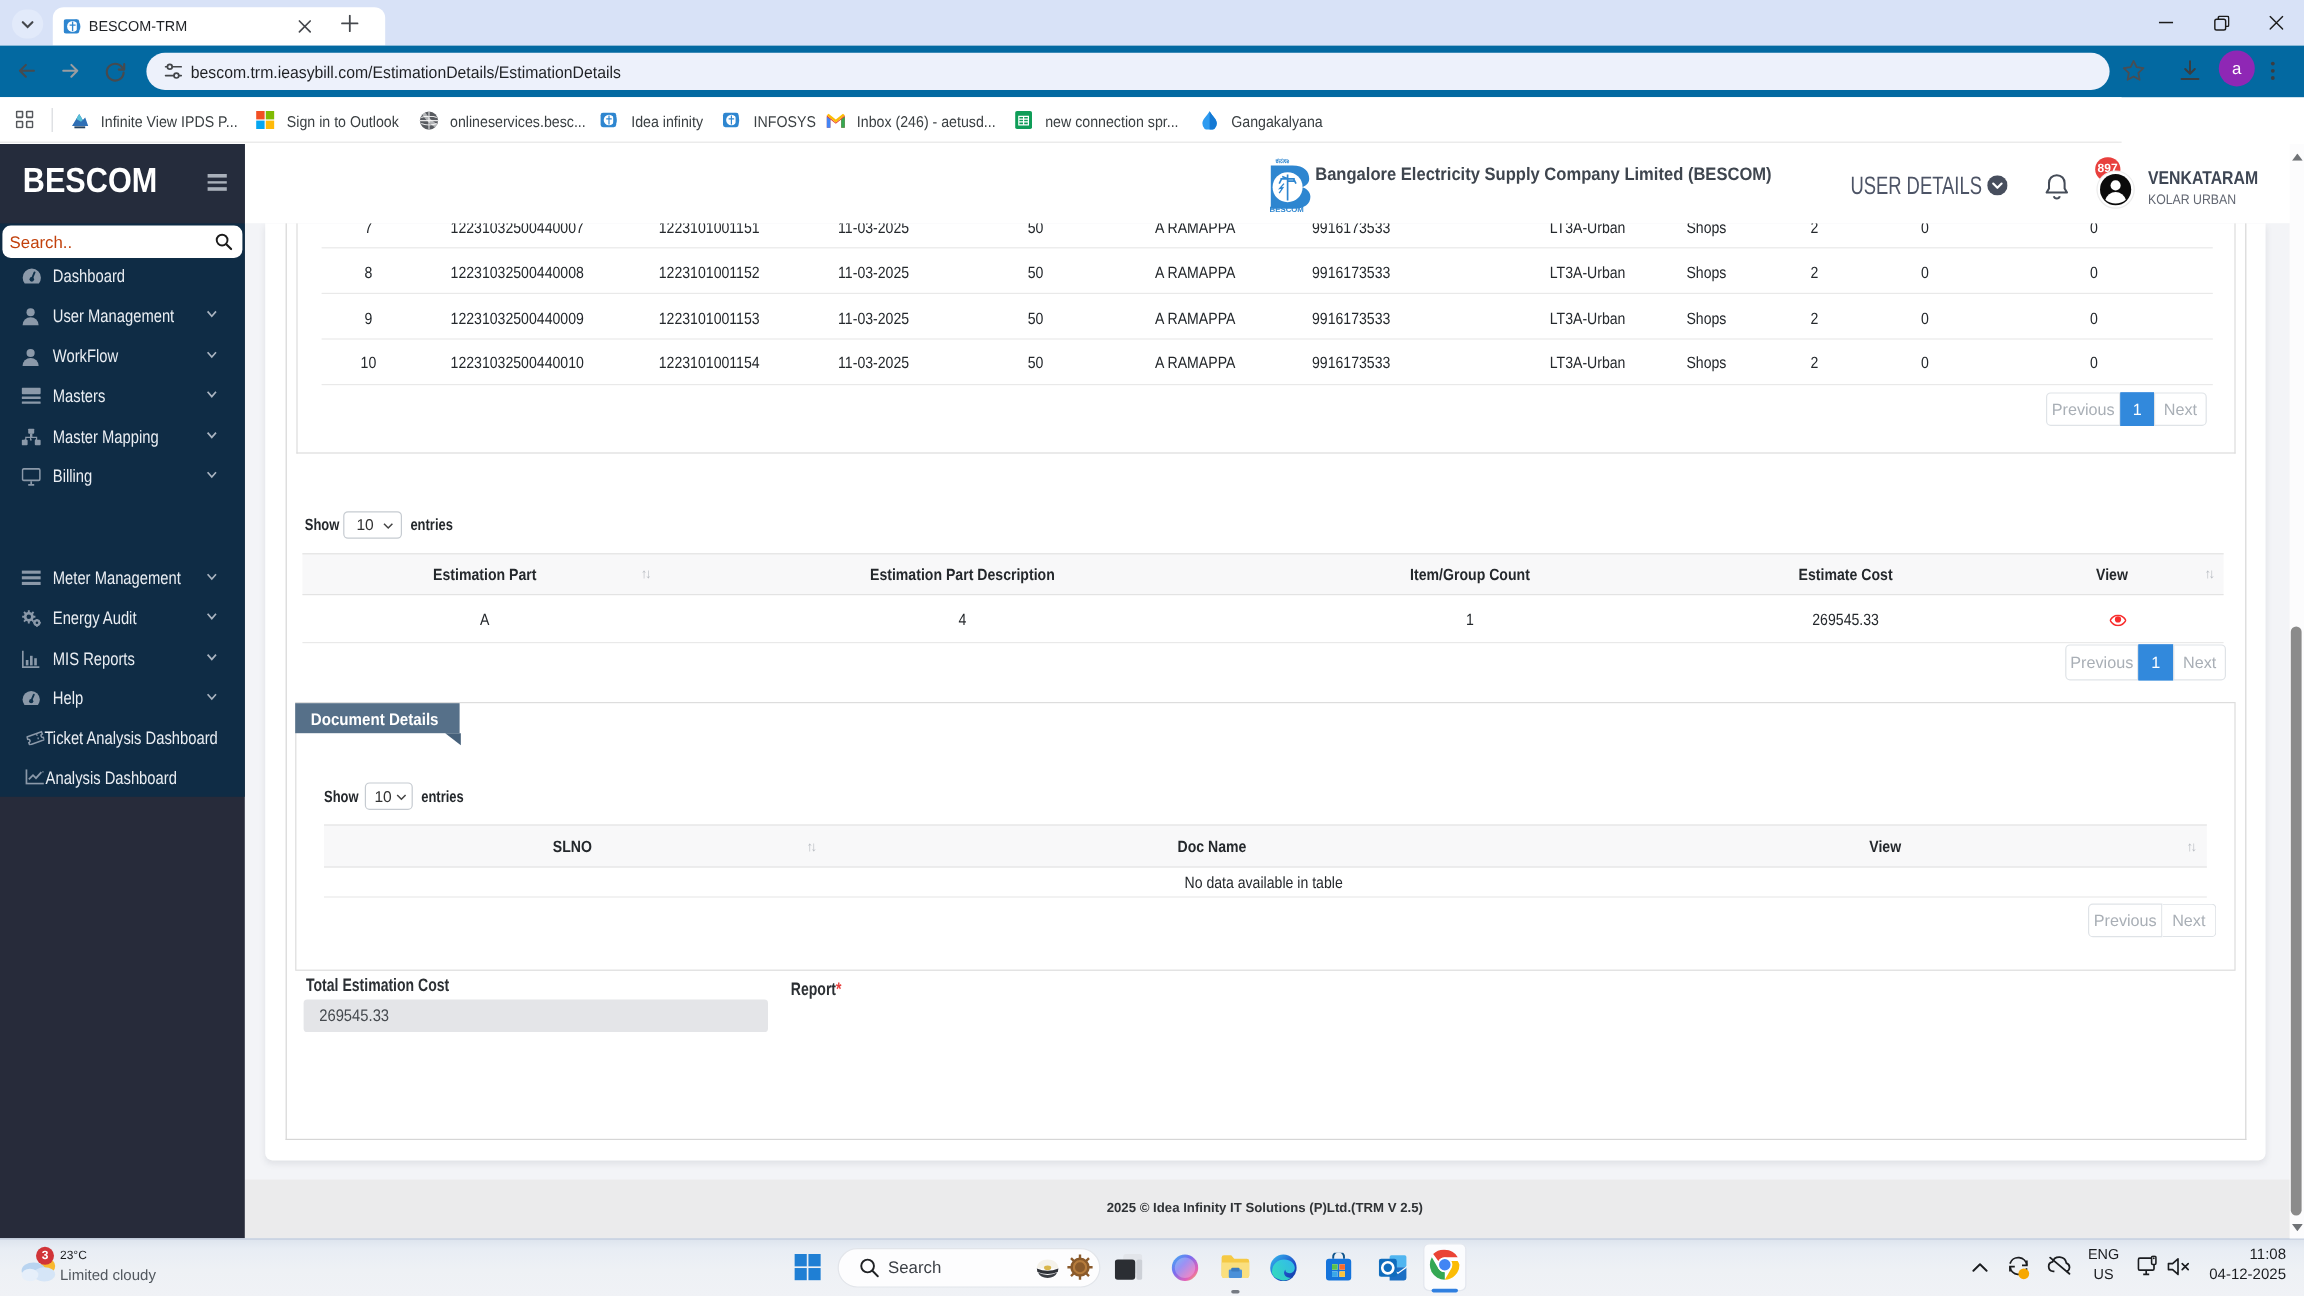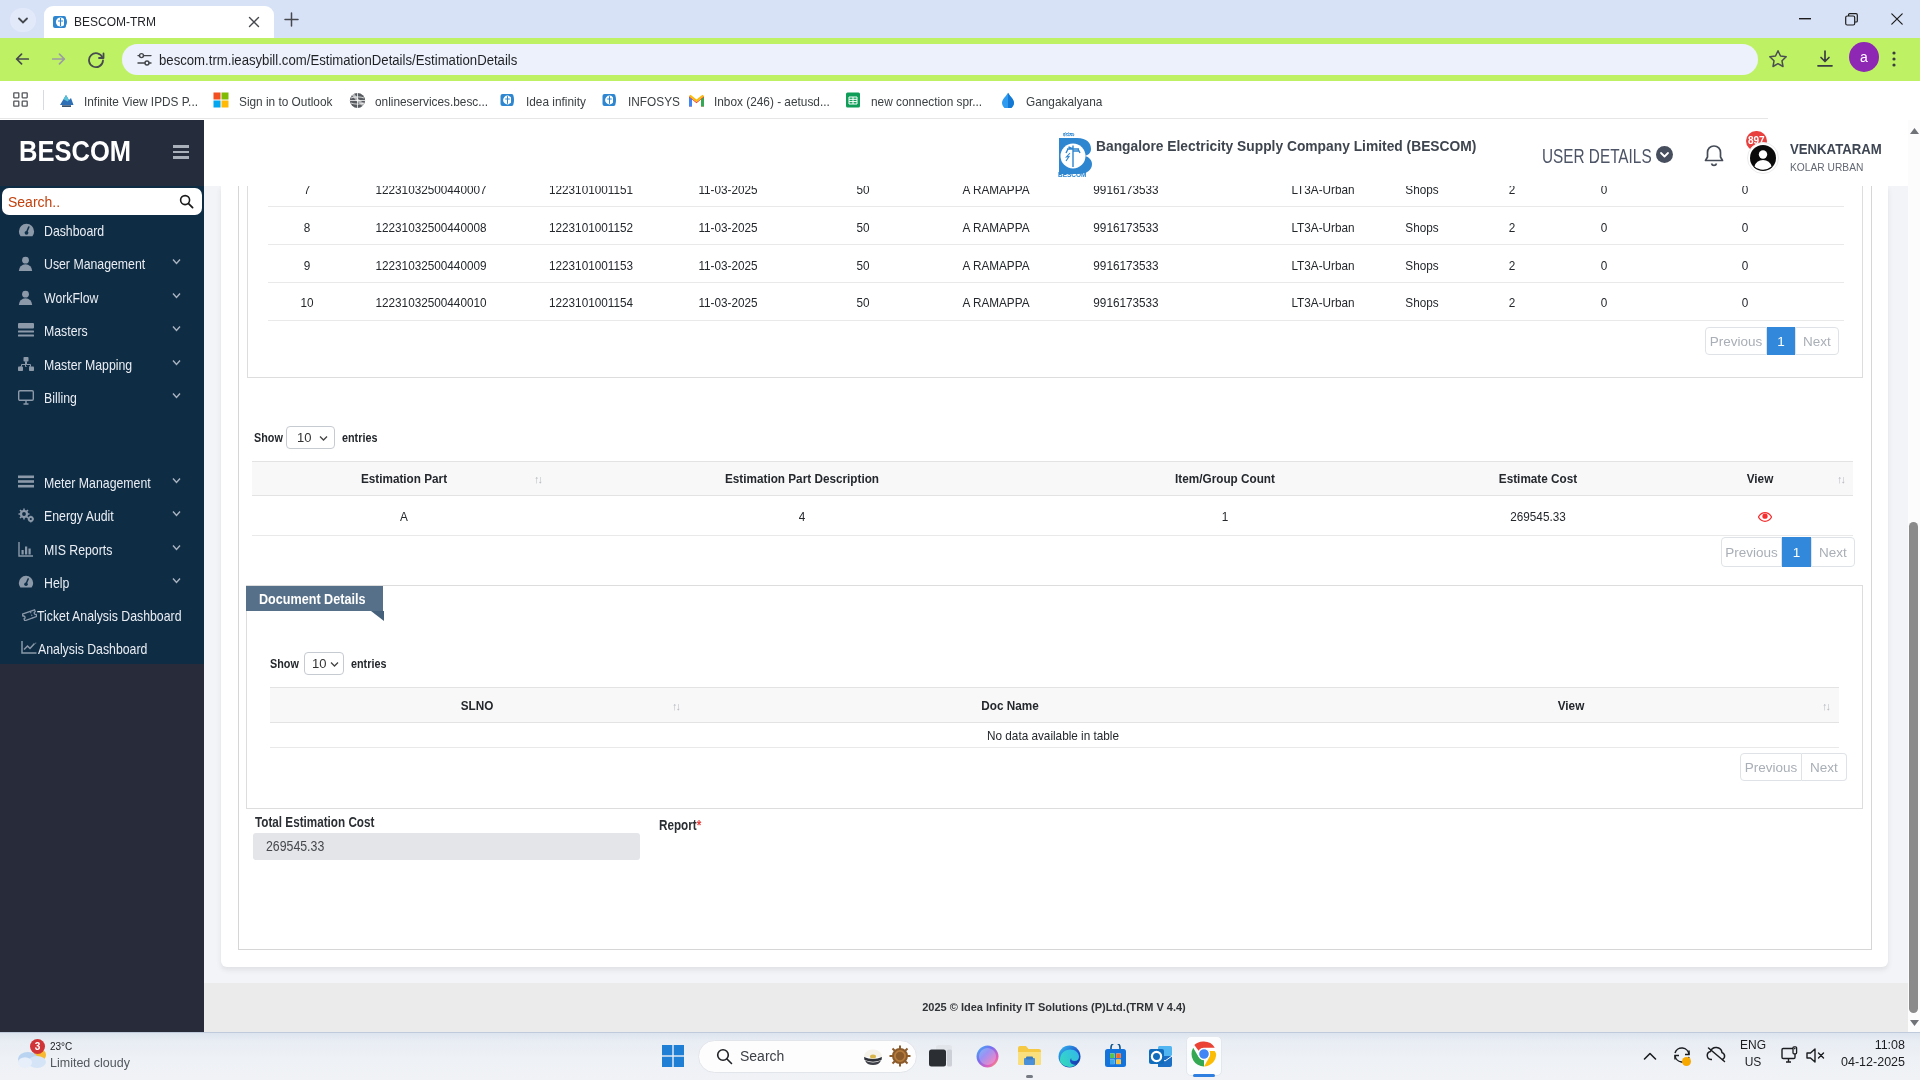--- a/index.html
+++ b/index.html
@@ -3,25 +3,25 @@
 <meta charset="utf-8">
 <style>
   * { margin:0; padding:0; box-sizing:border-box; }
   html,body { width:1920px; height:1080px; overflow:hidden; font-family:"Liberation Sans", sans-serif; }
   body { position:relative; background:#fff; }
   svg { display:block; }
 
   
   #tabstrip { position:absolute; left:0; top:0; width:1920px; height:38px; background:#d8e2f7; }
   #tabchev { position:absolute; left:10px; top:8px; width:26px; height:24px; border-radius:13px; background:#e2eafa; }
-  #tab { position:absolute; left:44px; top:6px; width:230px; height:32px; background:#fff; border-radius:9px 9px 0 0; }
+  #tab { position:absolute; left:44px; top:6px; width:277px; height:32px; background:#fff; border-radius:9px 9px 0 0; }
   #tab .title { position:absolute; left:30px; top:9px; font-size:12px; color:#1f2125; }
   #winctl { position:absolute; right:0; top:0; height:38px; width:150px; }
 
-  #navbar { position:absolute; left:0; top:38px; width:1920px; height:43px; background:#bef264; }
+  #navbar { position:absolute; left:0; top:38px; width:1920px; height:43px; background:#0369a1; }
   #addr { position:absolute; left:122px; top:6px; width:1636px; height:31px; background:#edf1fb; border-radius:16px; }
   #addr .url { position:absolute; left:37px; top:8px; font-size:14px; color:#1f2125; transform-origin:left center; transform:scaleX(0.94); white-space:nowrap; }
   #avatar-a { position:absolute; left:1849px; top:4px; width:30px; height:30px; border-radius:15px; background:#8f27b5; color:#fff; text-align:center; line-height:30px; font-size:14px; }
 
   #bookbar { position:absolute; left:0; top:81px; width:1768px; height:38px; background:#fff; border-bottom:1px solid #e6e6e6; }
   .bm { position:absolute; top:11px; height:18px; font-size:13px; color:#3b4043; white-space:nowrap; }
   .bm .ic { position:absolute; left:0; top:0px; }
   .bm .tx { position:absolute; left:26px; top:2px; transform-origin:left center; transform:scaleX(0.91); white-space:nowrap; }
 
   
@@ -357,21 +357,21 @@
     <div class="tcell" style="left:1053px;top:608px">No data available in table</div>
     <div style="position:absolute;left:270px;top:627px;width:1569px;height:1px;background:#e9e9e9"></div>
     <div class="pgbtn lft" style="left:1740px;top:633px;width:62px;height:28px;line-height:27px">Previous</div>
     <div class="pgbtn rgt" style="left:1802px;top:633px;width:45px;height:28px;line-height:27px;border-left:none">Next</div>
 
     <div class="fldlbl" style="left:255px;top:693px">Total Estimation Cost</div>
     <div id="tecinput"><span style="display:inline-block;transform-origin:left center;transform:scaleX(0.88)">269545.33</span></div>
     <div class="fldlbl" style="left:659px;top:696px">Report<span style="color:#e8403e">*</span></div>
 
     <div id="pgfooter">
-      <div class="txt">2025 © Idea Infinity IT Solutions (P)Ltd.(TRM V 4.4)</div>
+      <div class="txt">2025 © Idea Infinity IT Solutions (P)Ltd.(TRM V 2.5)</div>
     </div>
 
     <div id="sbar">
       <svg style="position:absolute;left:2px;top:8px" width="9" height="6" viewBox="0 0 9 6">
         <path d="M4.5 0 L9 6 H0Z" fill="#6f7276"></path>
       </svg>
       <div class="thumb"></div>
       <svg style="position:absolute;left:2px;top:900px" width="9" height="6" viewBox="0 0 9 6">
         <path d="M4.5 6 L9 0 H0Z" fill="#6f7276"></path>
       </svg>

